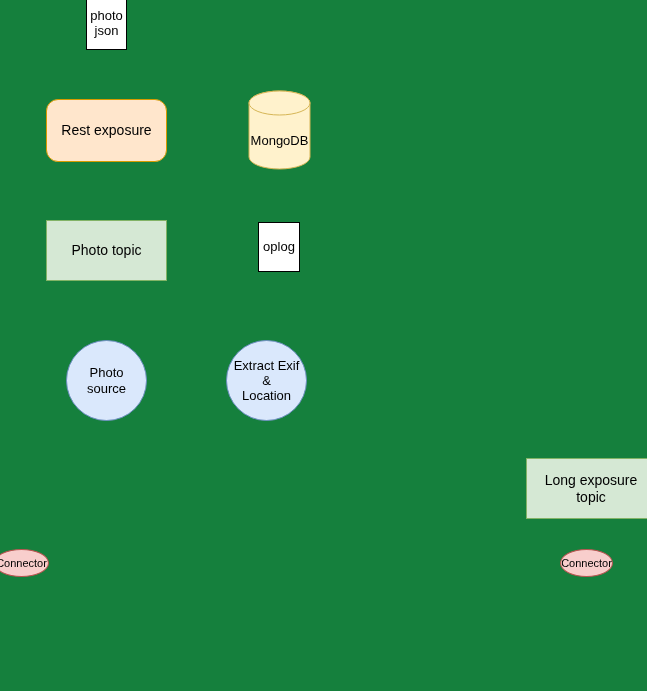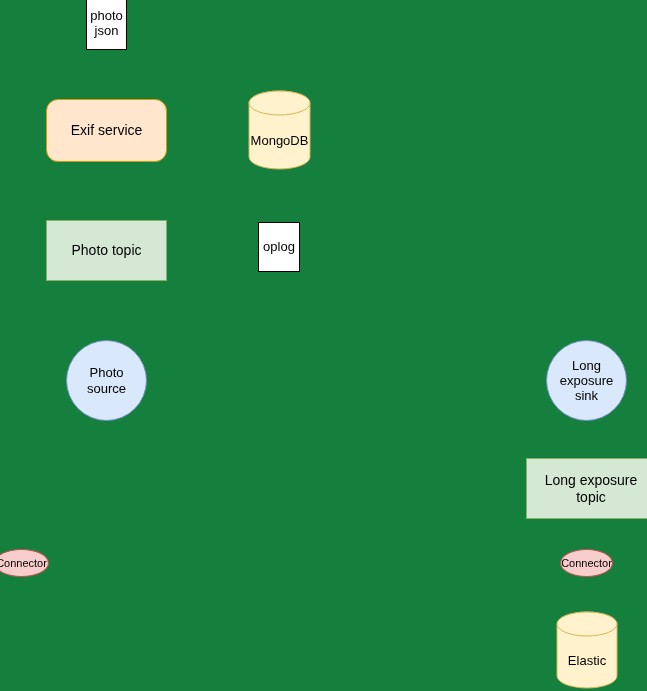--- a/index.html
+++ b/index.html
@@ -114,21 +114,21 @@
 <div id="canvas">
 
   <div class="node doc" style="left:86px; top:-4px; width:41px; height:54px;">
     <span class="fold"></span>
     <span class="fold-inner"></span>
     <span class="label">photo
 json</span>
   </div>
 
   <div class="node rounded-box" style="left:46px; top:99px; width:121px; height:63px;">
-    <span class="label">Exif service</span>
+    <span class="label">Rest exposure</span>
   </div>
 
   <div class="node cylinder" style="left:248px; top:90px; width:63px; height:80px;">
     <svg class="cyl-svg" viewBox="0 0 63 80" preserveAspectRatio="none">
       <path d="M1,13 a30.5,12 0 0 1 61,0 L62,67 a30.5,12 0 0 1 -61,0 Z" fill="#fff2cc" stroke="#d6b656" stroke-width="1"></path>
       <ellipse cx="31.5" cy="13" rx="30.5" ry="12" fill="#fff2cc" stroke="#d6b656" stroke-width="1"></ellipse>
     </svg>
     <span class="label">MongoDB</span>
   </div>
 
@@ -140,40 +140,33 @@
     <span class="fold"></span>
     <span class="fold-inner"></span>
     <span class="label">oplog</span>
   </div>
 
   <div class="node circle" style="left:66px; top:340px; width:81px; height:81px;">
     <span class="label">Photo
 source</span>
   </div>
 
+  <div class="node circle" style="left:226px; top:340px; width:81px; height:81px;">
+    <span class="label">Extract Exif &amp;
+Location</span>
+  </div>
 
 
-  <div class="node circle" style="left:546px; top:340px; width:81px; height:81px;">
-    <span class="label">Long
-exposure sink</span>
-  </div>
 
   <div class="node rect-box" style="left:526px; top:458px; width:130px; height:61px;">
     <span class="label">Long exposure topic</span>
   </div>
 
   <div class="node ellipse" style="left:-6px; top:549px; width:55px; height:28px;">
     <span class="label">Connector</span>
   </div>
 
   <div class="node ellipse" style="left:560px; top:549px; width:53px; height:28px;">
     <span class="label">Connector</span>
   </div>
 
-  <div class="node cylinder" style="left:556px; top:611px; width:62px; height:78px;">
-    <svg class="cyl-svg" viewBox="0 0 62 78" preserveAspectRatio="none">
-      <path d="M1,13 a30,12 0 0 1 60,0 L61,65 a30,12 0 0 1 -60,0 Z" fill="#fff2cc" stroke="#d6b656" stroke-width="1"></path>
-      <ellipse cx="31" cy="13" rx="30" ry="12" fill="#fff2cc" stroke="#d6b656" stroke-width="1"></ellipse>
-    </svg>
-    <span class="label">Elastic</span>
-  </div>
 
 </div>
 
 </body></html>

